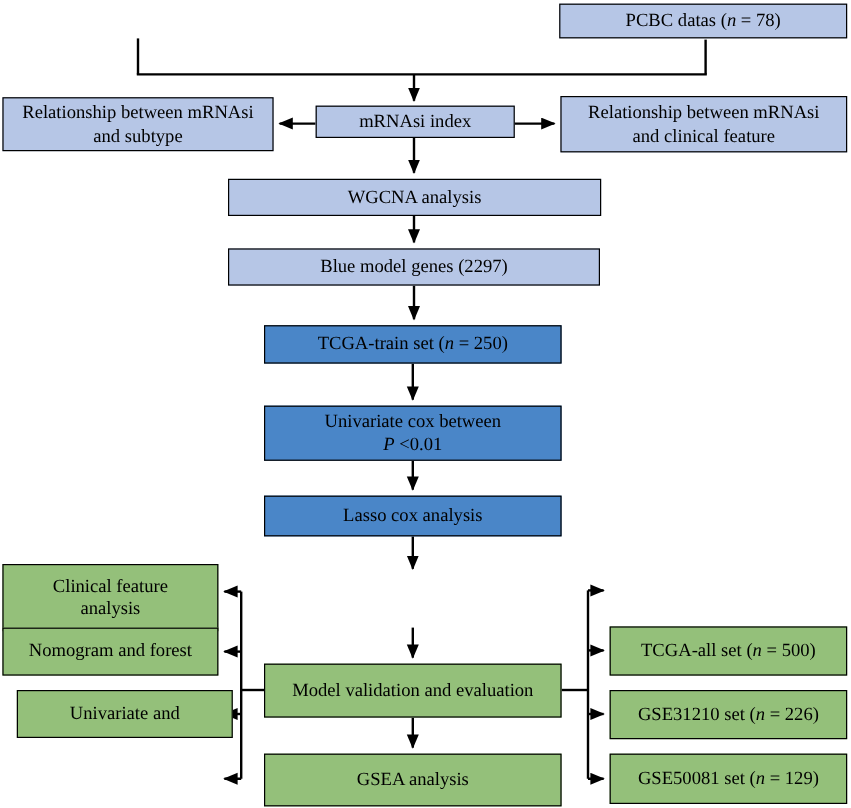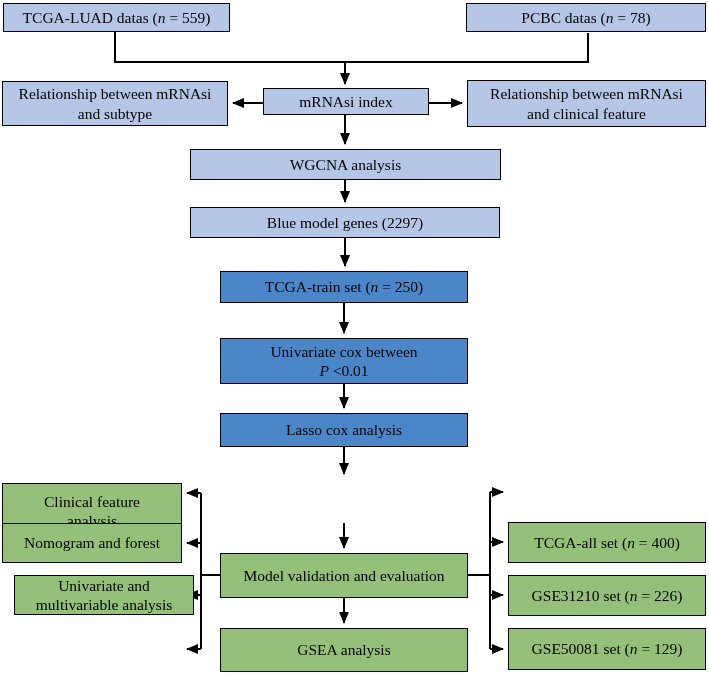--- a/index.html
+++ b/index.html
@@ -58,23 +58,20 @@
 
       <path d="M468,575 H490"></path>
       <path d="M490,492 V649"></path>
       <path d="M490,492 H503" marker-end="url(#arrow)"></path>
       <path d="M490,542 H503" marker-end="url(#arrow)"></path>
       <path d="M490,595 H503" marker-end="url(#arrow)"></path>
       <path d="M490,649 H503" marker-end="url(#arrow)"></path>
     </g>
   </svg>
 
-  <div class="node lb" style="left:3px;top:3px;width:227px;height:29px">
-    <div><span>TCGA-LUAD datas (</span><i>n</i><span> = 559)</span></div>
-  </div>
 
   <div class="node lb" style="left:466px;top:3px;width:240px;height:29px">
     <div><span>PCBC datas (</span><i>n</i><span> = 78)</span></div>
   </div>
 
   <div class="node lb" style="left:2px;top:81px;width:226px;height:45px">
     <div>Relationship between mRNAsi</div>
     <div>and subtype</div>
   </div>
 
@@ -110,38 +107,37 @@
 
 
   <div class="node gn" style="left:220px;top:553px;width:248px;height:45px">
     <div>Model validation and evaluation</div>
   </div>
 
   <div class="node gn" style="left:220px;top:628px;width:248px;height:44px">
     <div>GSEA analysis</div>
   </div>
 
-  <div class="node gn" style="left:2px;top:483px;width:180px;height:56px">
+  <div class="node gn" style="left:2px;top:470px;width:180px;height:56px">
     <div>Clinical feature</div>
     <div>analysis</div>
   </div>
 
   <div class="node gn" style="left:2px;top:523px;width:180px;height:40px">
     <div>Nomogram and forest</div>
   </div>
 
   <div class="node gn" style="left:14px;top:575px;width:180px;height:40px">
     <div>Univariate and</div>
-    <div>multivariable analysis</div>
   </div>
 
 
 
   <div class="node gn" style="left:508px;top:522px;width:198px;height:41px">
-    <div><span>TCGA-all set (</span><i>n</i><span> = 400)</span></div>
+    <div><span>TCGA-all set (</span><i>n</i><span> = 500)</span></div>
   </div>
 
   <div class="node gn" style="left:508px;top:575px;width:198px;height:41px">
     <div><span>GSE31210 set (</span><i>n</i><span> = 226)</span></div>
   </div>
 
   <div class="node gn" style="left:508px;top:628px;width:198px;height:42px">
     <div><span>GSE50081 set (</span><i>n</i><span> = 129)</span></div>
   </div>
 

